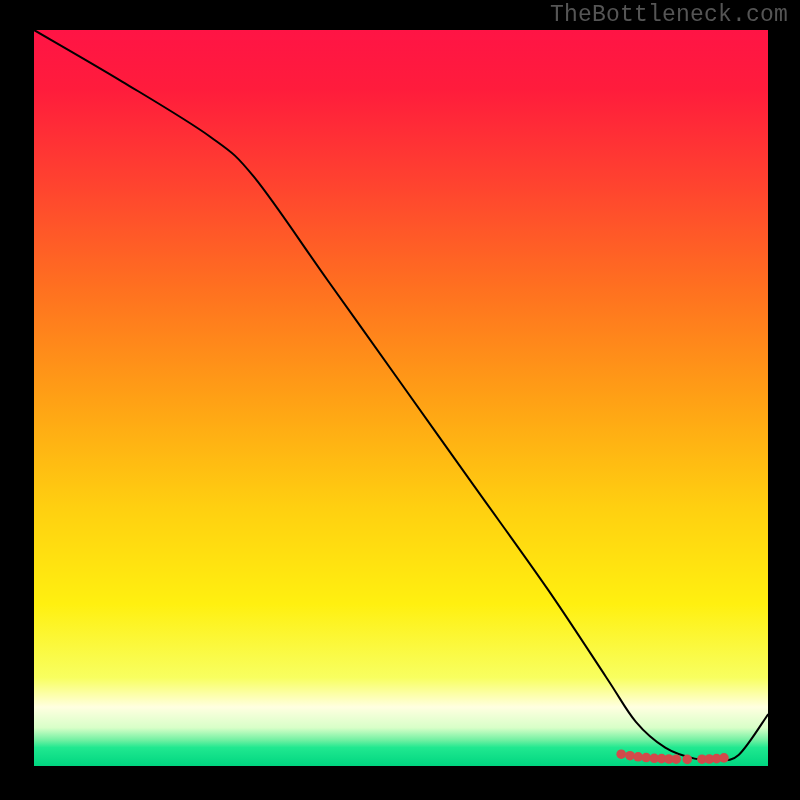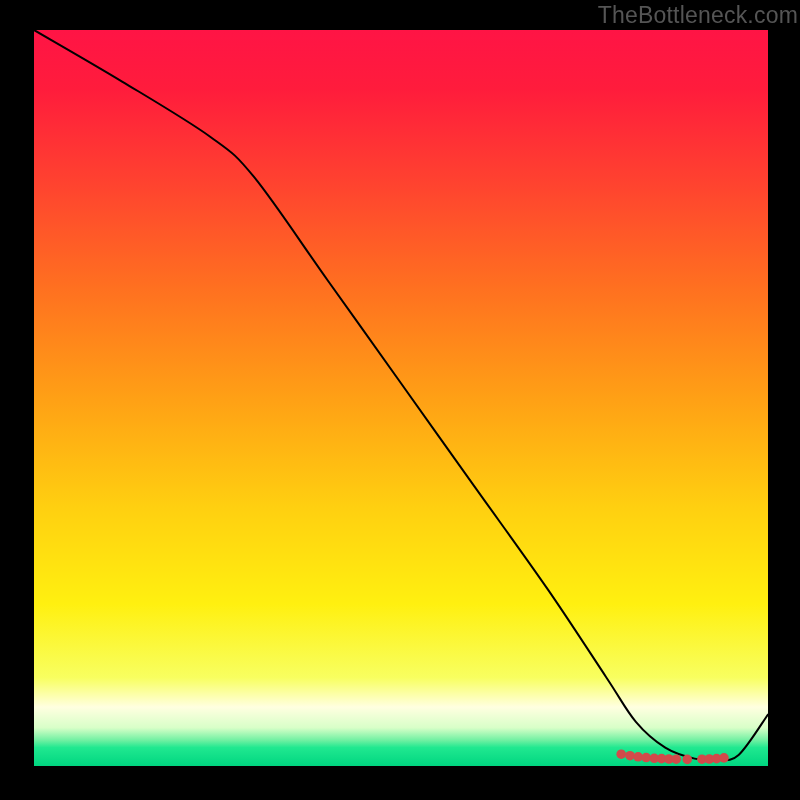--- a/index.html
+++ b/index.html
@@ -13,25 +13,26 @@
   }
   .frame {
     position: relative;
     width: 800px;
     height: 800px;
     background: #000;
   }
   .attribution {
     position: absolute;
     top: 2px;
-    right: 2px;
+    right: 12px;
     color: #555;
     font-size: 23px;
     font-weight: 400;
     letter-spacing: 0.2px;
+    font-family: Liberation Mono, monospace;
   }
   .plot-wrap {
     position: absolute;
     left: 34px;
     top: 30px;
     width: 734px;
     height: 736px;
   }
   svg { display: block; }
 </style>

